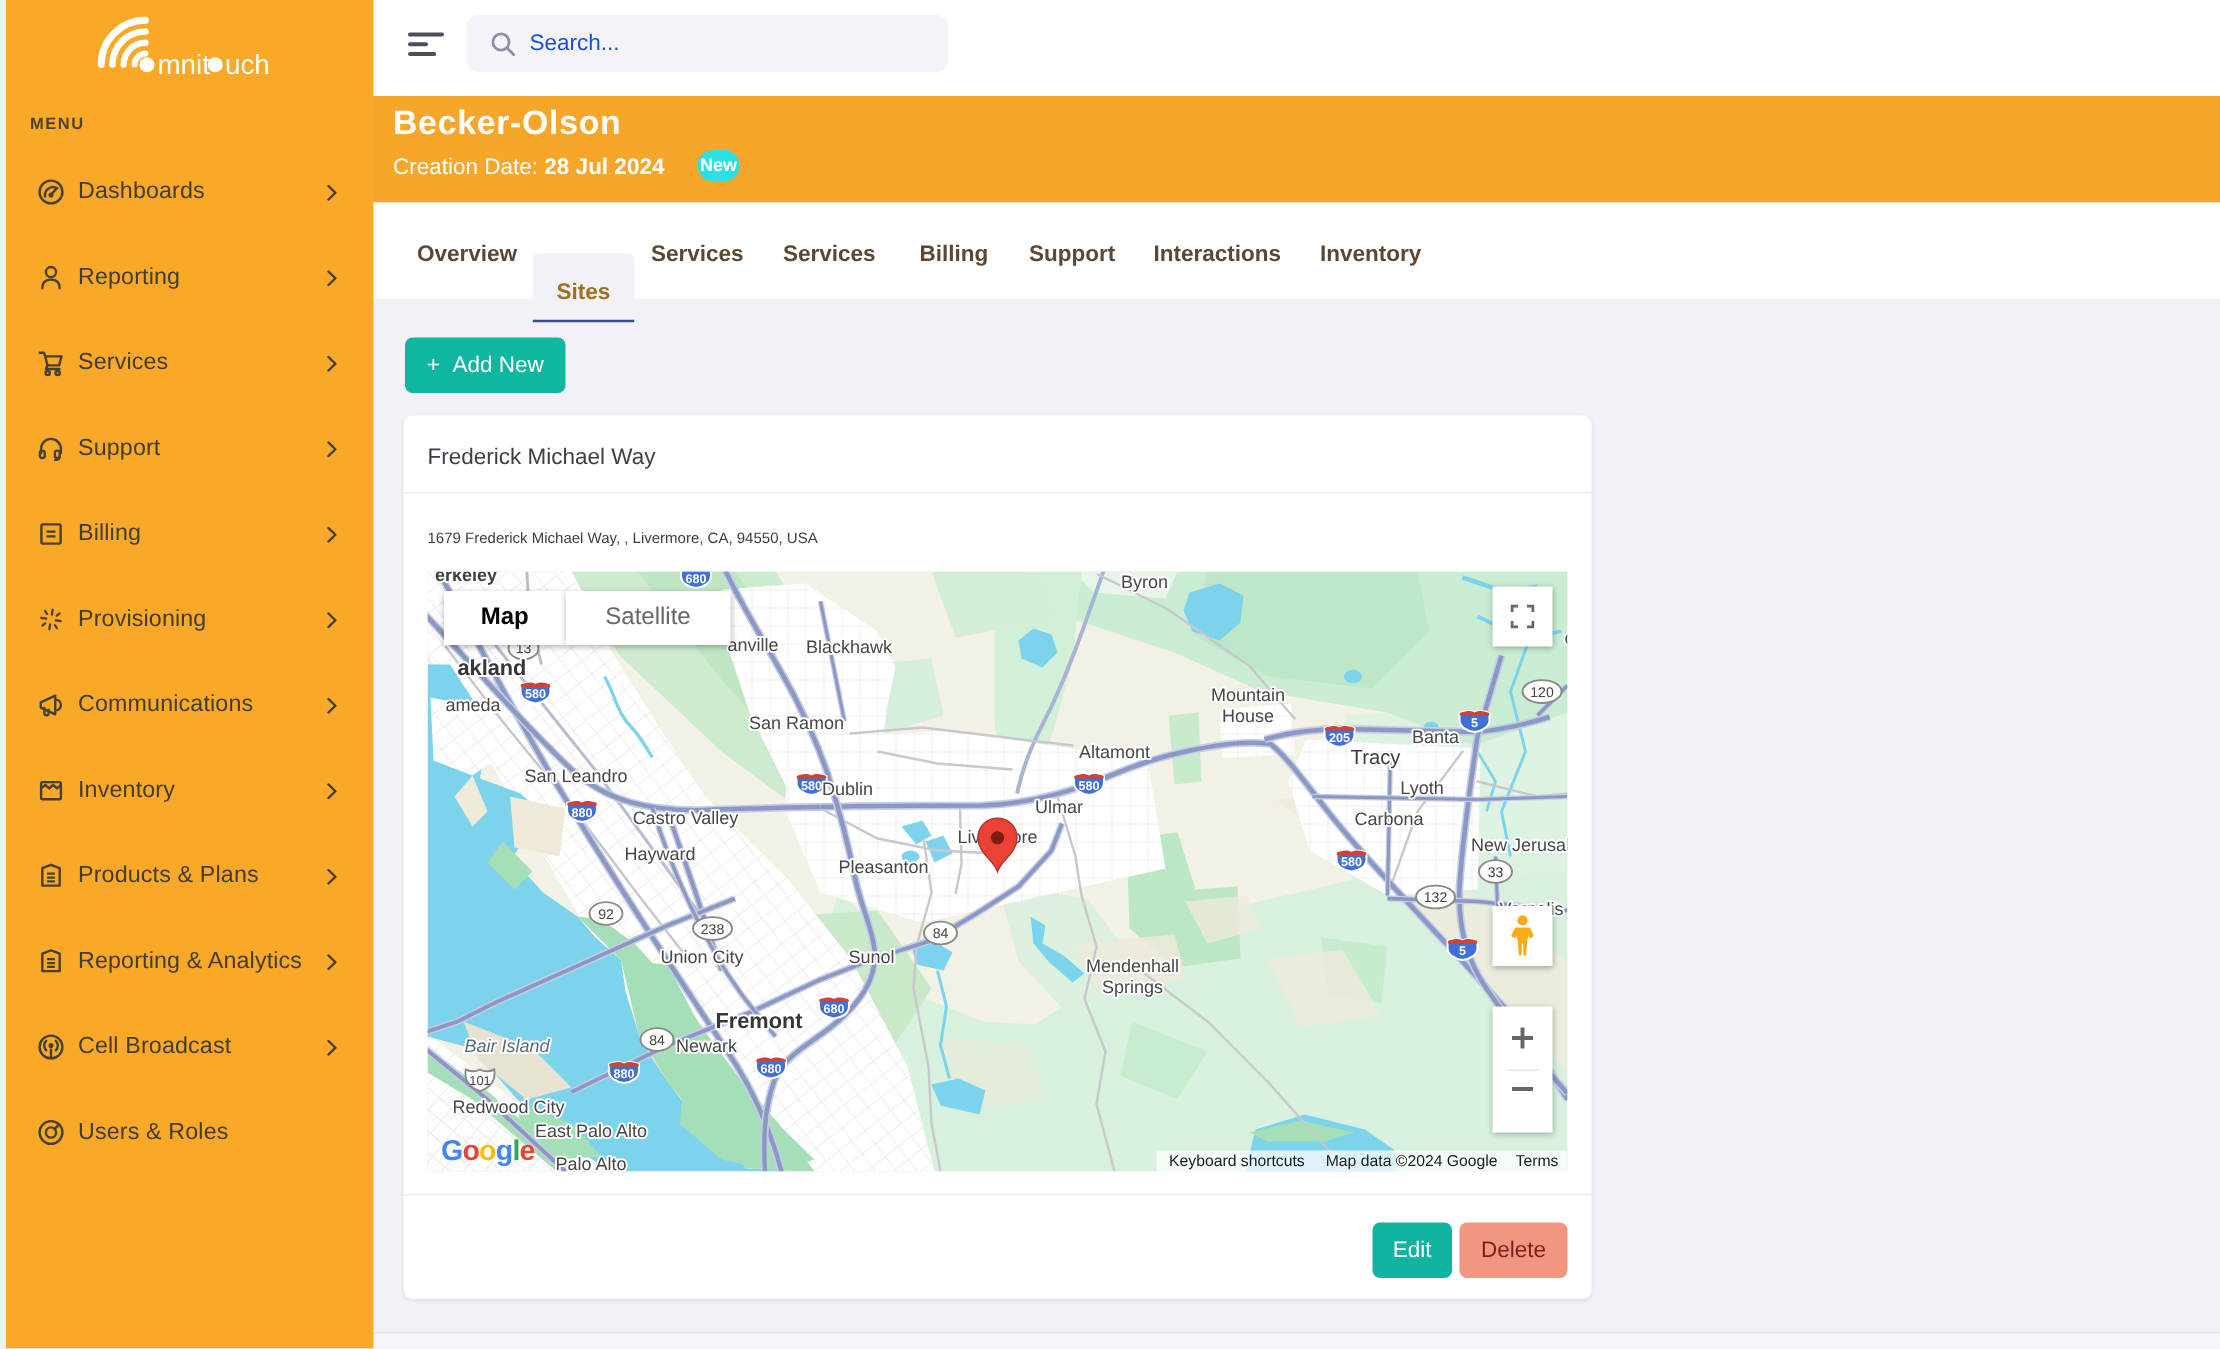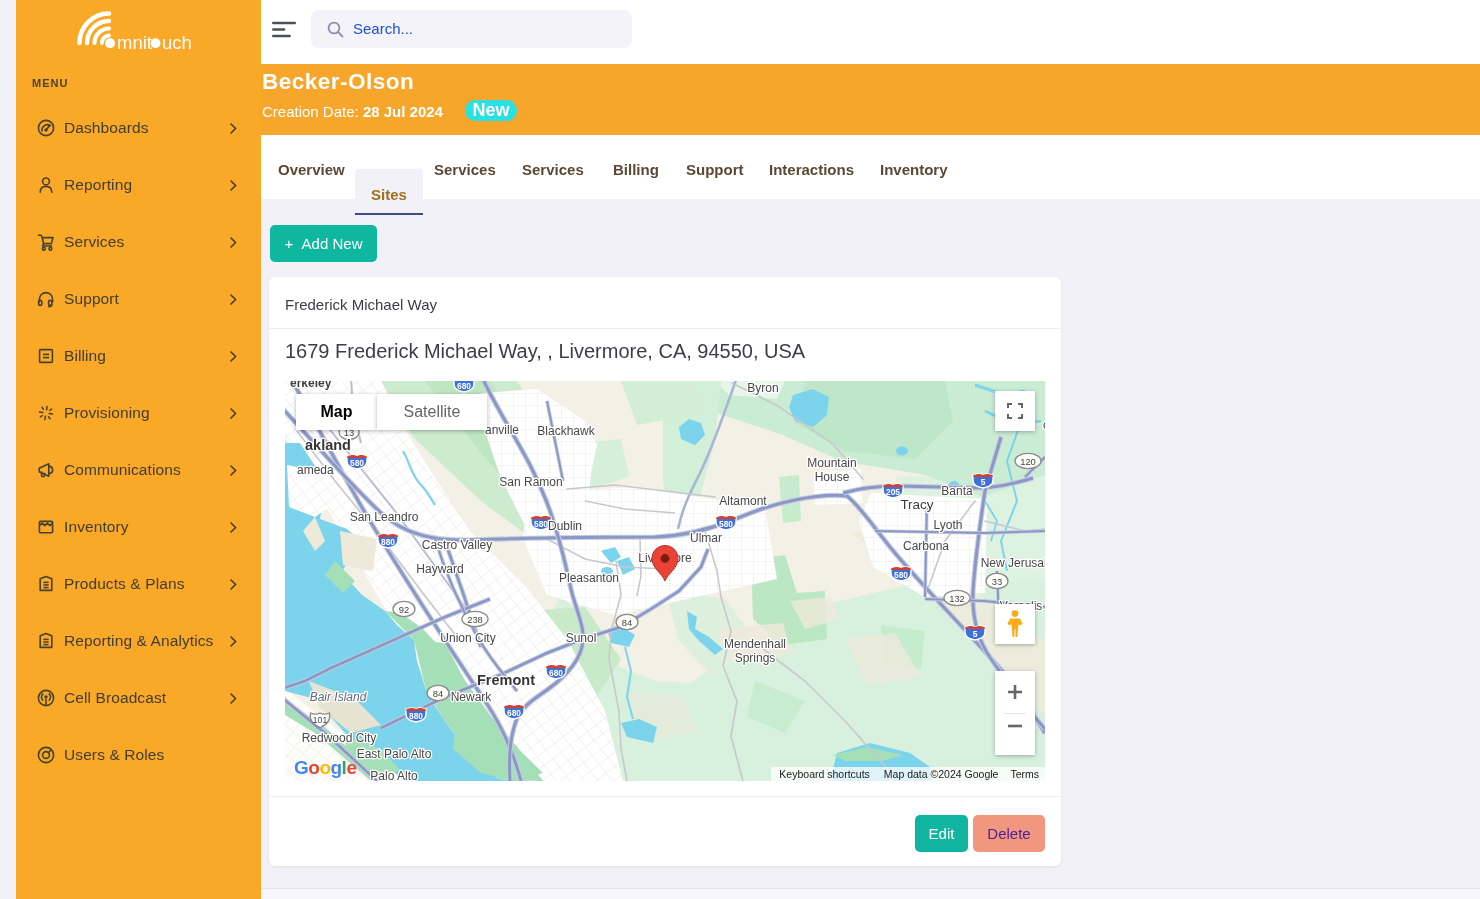--- a/index.html
+++ b/index.html
@@ -1,46 +1,46 @@
 <!DOCTYPE html>
 <html><head>
 <meta charset="utf-8">
 <style>
   * { margin:0; padding:0; box-sizing:border-box; }
   html,body { width:1480px; height:899px; overflow:hidden; font-family:"Liberation Sans",sans-serif; }
   body { position:relative; background:#f1f1f7; }
-  .sidebar { position:absolute; left:16px; top:0; width:245px; height:899px; background:#f9a827; z-index:5; }
+  .sidebar { position:absolute; left:4px; top:0; width:245px; height:899px; background:#f9a827; z-index:5; }
   .logo { position:absolute; left:60px; top:5px; }
   .menu-label { position:absolute; left:16px; top:77px; font-size:11px; font-weight:bold; letter-spacing:1px; color:#4c4433; }
   .mi { position:absolute; left:0; width:245px; height:57px; }
   .mi .ic { position:absolute; left:21px; top:50%; margin-top:-9px; }
   .mi .tx { position:absolute; left:48px; top:50%; transform:translateY(-50%); font-size:15.5px; color:#423d2e; letter-spacing:0.1px;text-align:center; }
   .mi .ch { position:absolute; right:24px; top:50%; margin-top:-5px; }
   .main { position:absolute; left:245px; top:0; width:1235px; height:899px; }
   .topbar { position:absolute; left:0; top:0; width:1235px; height:64px; background:#fff; }
   .burger { position:absolute; left:27px; top:21px; }
   .search { position:absolute; left:66px; top:10px; width:321px; height:38px; background:#f3f3f9; border-radius:8px; }
   .search .mag { position:absolute; left:16px; top:11px; }
   .search .ph { position:absolute; left:42px; top:10px; font-size:15px; color:#1d4ed8; }
   .pagehead { position:absolute; left:0; top:64px; width:1235px; height:71px; background:#f6a72b; }
   .pagehead h1 { position:absolute; left:17px; top:5px; font-size:22.5px; font-weight:bold; color:#fff; letter-spacing:0.5px; }
   .pagehead .sub { position:absolute; left:17px; top:39px; font-size:15px; color:#fff; }
-  .badge { position:absolute; left:220px; top:36px; width:52px; height:21px; background:#2be0e2; border-radius:11px; color:#fff; font-size:18px; font-weight:bold; text-align:center; line-height:21px; }
+  .badge { position:absolute; left:220px; top:36px; width:28px; height:21px; background:#2be0e2; border-radius:11px; color:#fff; font-size:12px; font-weight:bold; text-align:center; line-height:21px; }
   .tabs { position:absolute; left:0; top:135px; width:1235px; height:64px; background:#fff; }
   .tab { position:absolute; top:9px; height:46px; line-height:52px; font-size:15px; font-weight:bold; color:#5d4733; padding:0 16px; }
   .tab.active { background:#f1f1f7; color:#a1701c; border-bottom:2.5px solid #3e4a8c; border-radius:4px 4px 0 0; }
   .addnew { position:absolute; left:25px; top:225px; width:107px; height:37px; background:#0fb7a1; border-radius:5px; color:#fff; font-size:15px; text-align:center; line-height:37px; }
   .card { position:absolute; left:24px; top:277px; width:792px; height:589px; background:#fff; border-radius:6px; box-shadow:0 1px 3px rgba(30,30,60,0.08); }
   .card .hd { position:absolute; left:16px; top:19px; font-size:15px; color:#3d3d46; }
   .card .div1 { position:absolute; left:0; top:51px; width:792px; height:1px; background:#ededf2; }
-  .card .addr { position:absolute; left:16px; top:63px; font-size:20px; color:#3d3d46; }
+  .card .addr { position:absolute; left:16px; top:77px; font-size:10px; color:#3d3d46; }
   .mapbox { position:absolute; left:16px; top:104px; width:760px; height:400px; overflow:hidden; background:#f2efe6; }
   .card .div2 { position:absolute; left:0; top:519px; width:792px; height:1px; background:#ededf2; }
   .btn-edit { position:absolute; left:646px; top:538px; width:53px; height:37px; background:#10b4a1; border-radius:5px; color:#fff; font-size:15px; text-align:center; line-height:37px; }
-  .btn-del { position:absolute; left:704px; top:538px; width:72px; height:37px; background:#f2977f; border-radius:5px; color:#4c1d95; font-size:15px; text-align:center; line-height:37px; }
+  .btn-del { position:absolute; left:704px; top:538px; width:72px; height:37px; background:#f2977f; border-radius:5px; color:#7f1d1d; font-size:15px; text-align:center; line-height:37px; }
   .footer { position:absolute; left:0; top:888px; width:1235px; height:11px; background:#f7f7fb; border-top:1px solid #e3e3ec; }
 </style>
 </head>
 <body>
 <aside class="sidebar">
   <div class="logo">
 <svg width="120" height="46" viewBox="0 0 120 46">
   <g fill="none" stroke="#fff" stroke-linecap="round">
     <path d="M3.5 38 A29.5 29.5 0 0 1 33 8.5" stroke-width="4.6"></path>
     <path d="M11 38 A22 22 0 0 1 33 16" stroke-width="4.4"></path>

